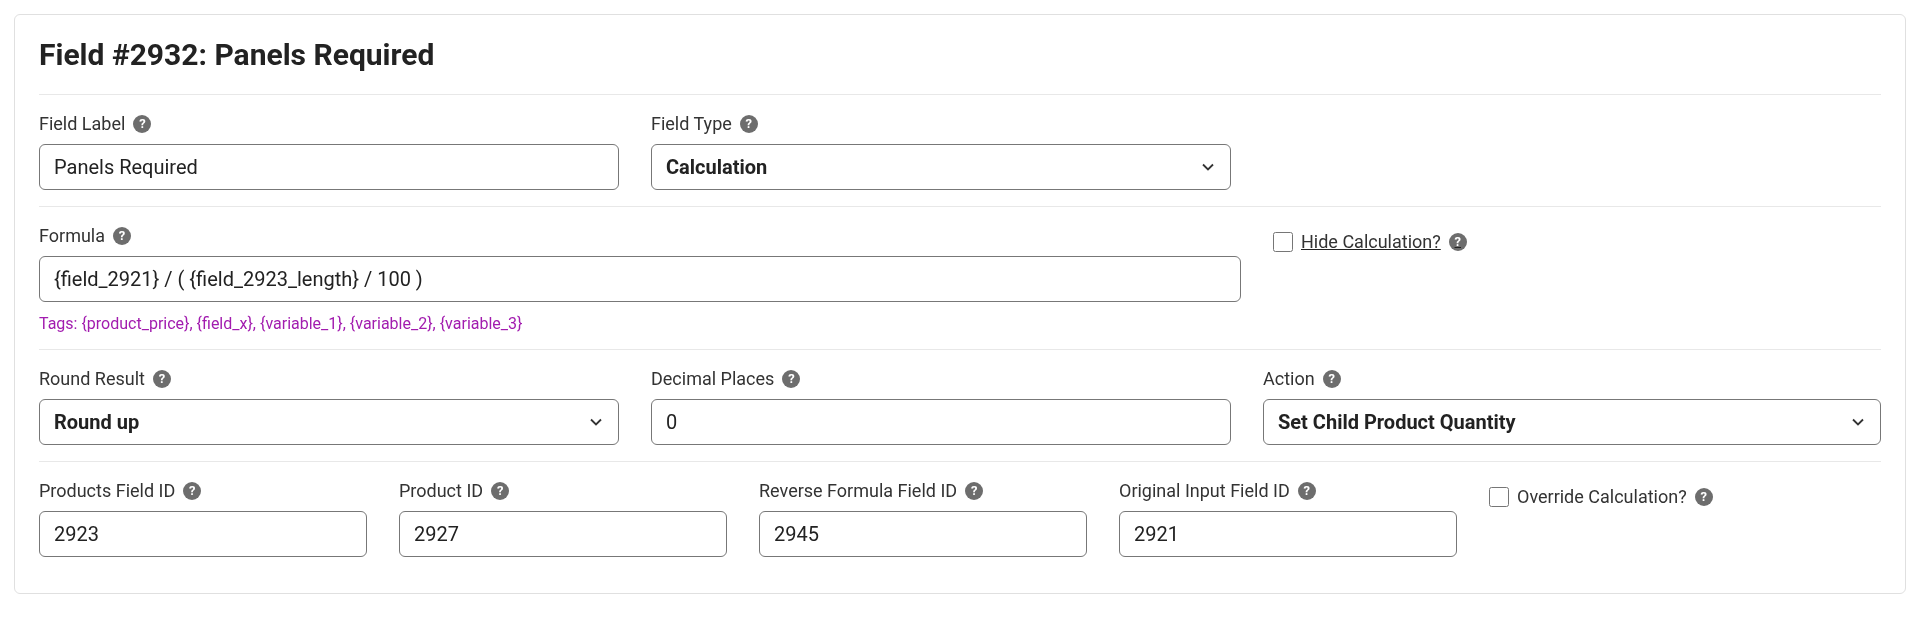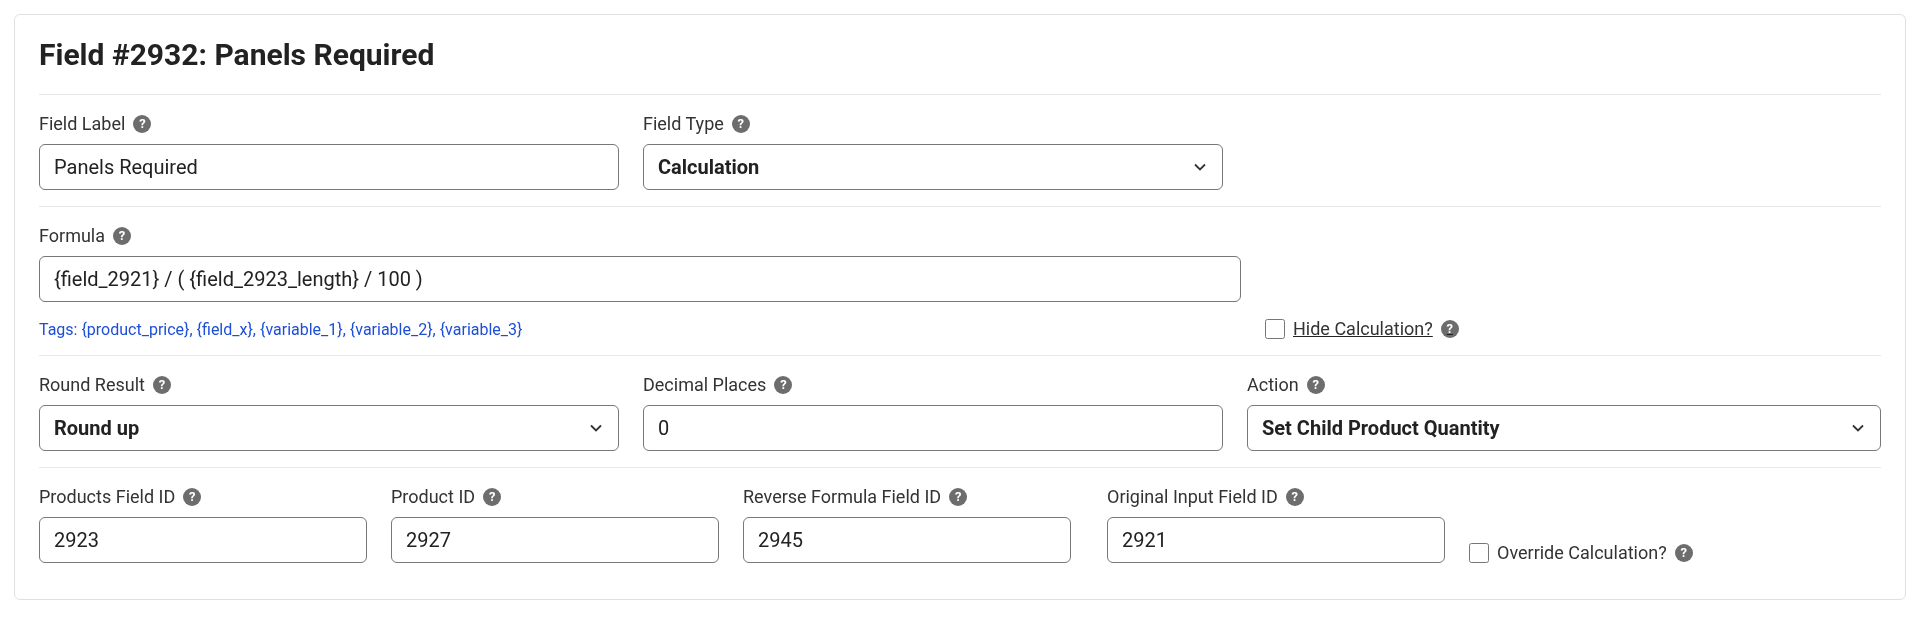--- a/index.html
+++ b/index.html
@@ -20,23 +20,23 @@
       font-weight: 700;
       margin-bottom: 22px;
     }
     .divider {
       border: none;
       border-top: 1px solid #e8e8e8;
       margin: 0;
     }
     .row {
       display: flex;
-      gap: 24px;
+      gap: 32px;
       padding: 18px 0 8px 0;
-      align-items: flex-end;
+      align-items: flex-start;
     }
     .row + .divider { margin-top: 8px; }
     .field {
       display: flex;
       flex-direction: column;
     }
     .label-row {
       display: flex;
       align-items: center;
       gap: 8px;
@@ -75,22 +75,22 @@
       justify-content: space-between;
       cursor: pointer;
       user-select: none;
       font-weight: bold;
     }
     .chevron {
       flex-shrink: 0;
     }
     .hint {
       font-size: 16px;
-      color: #1d4ed8;
-      margin-top: 18px;
+      color: #a21caf;
+      margin-top: 12px;
     }
     .checkbox-group {
       display: flex;
       align-items: center;
       gap: 8px;
       margin-top: 2px;
     }
     .checkbox-group input[type="checkbox"] {
       width: 20px;
       height: 20px;
@@ -107,21 +107,21 @@
     .w-field-label { width: 580px; }
     .w-field-type  { width: 580px; }
     .w-formula     { width: 1202px; }
     .w-hidecalc    { flex: 1; padding-top: 4px; text-decoration: underline; }
     .w-round       { width: 580px; }
     .w-decimal     { width: 580px; }
     .w-action      { flex: 1; }
     .w-small       { width: 328px; }
     .w-small2      { width: 328px; }
     .w-small3      { width: 328px; }
-    .w-small4      { width: 338px; margin-left: 12px; }
+    .w-small4      { width: 338px; }
     .w-override    { flex: 1; padding-top: 4px; }
   </style>
 </head>
 <body>
 
 <div class="panel">
 
   <div class="panel-title">Field #2932: Panels Required</div>
   <hr class="divider">
 

